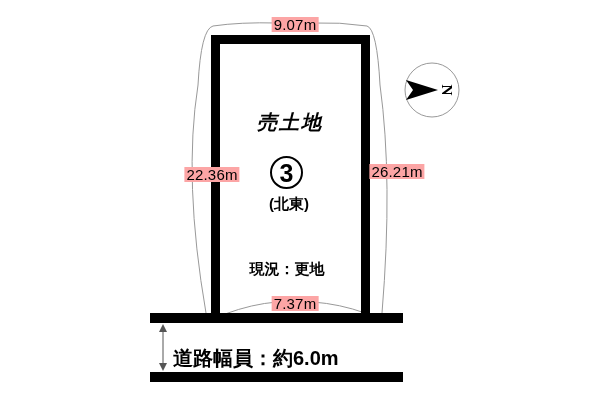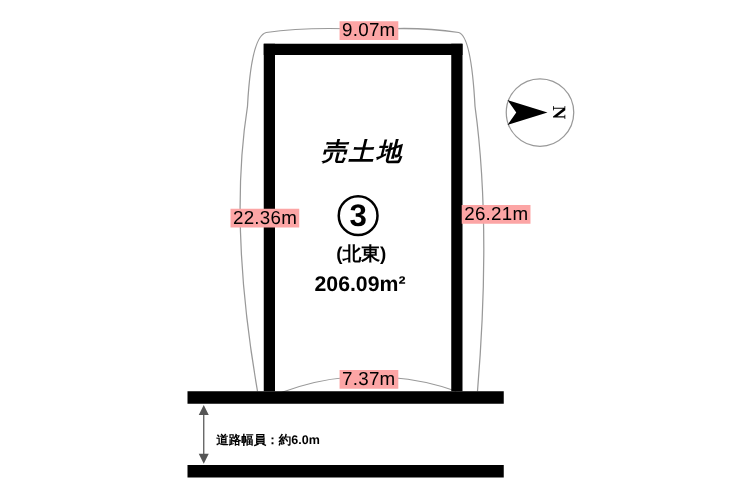--- a/index.html
+++ b/index.html
@@ -28,21 +28,21 @@
   .title{left:290px;top:112px;font-size:20px;font-weight:bold;letter-spacing:2px;font-style:italic;}
   .lot-badge{
     position:absolute;left:270px;top:156px;width:33px;height:33px;box-sizing:border-box;
     border:2px solid #000;border-radius:50%;text-align:center;
   }
   .lot-badge span{font-size:25px;font-weight:bold;line-height:30px;}
   .orientation{left:289px;top:196px;font-size:15px;font-weight:600;text-align:right;}
   .area-sqm{left:288px;top:219px;font-size:17px;font-weight:600;}
   .area-tsubo{left:287px;top:235px;font-size:17px;font-weight:600;}
   .status{left:287px;top:261px;font-size:15px;font-weight:600;}
-  .road-width{left:173px;top:348px;font-size:10px;font-weight:700;}
+  .road-width{left:173px;top:348px;font-size:20px;font-weight:700;}
   .north-letter{
     position:absolute;left:446px;top:90px;font-size:15px;font-weight:bold;
     font-family:"Liberation Serif", serif;line-height:1;
     transform:translate(-50%,-50%) rotate(90deg);
   }
 </style>
 </head>
 <body>
 
 <div class="canvas">
@@ -76,19 +76,19 @@
   <div class="lbl ctr dim dim-top">9.07m</div>
   <div class="lbl ctr dim dim-left">22.36m</div>
   <div class="lbl ctr dim dim-right">26.21m</div>
   <div class="lbl ctr dim dim-bottom">7.37m</div>
 
   <div class="lbl ctr title">売土地</div>
   <div class="lot-badge">
     <span>3</span>
   </div>
   <div class="lbl ctr orientation">(北東)</div>
-  <div class="lbl ctr area-sqm">206.09m²</div>
+  <div class="lbl ctr status">現況：更地</div>
 
   <div class="lbl road-width">道路幅員：約6.0m</div>
 
   <div class="north-letter">N</div>
 
 </div>
 
 </body></html>

